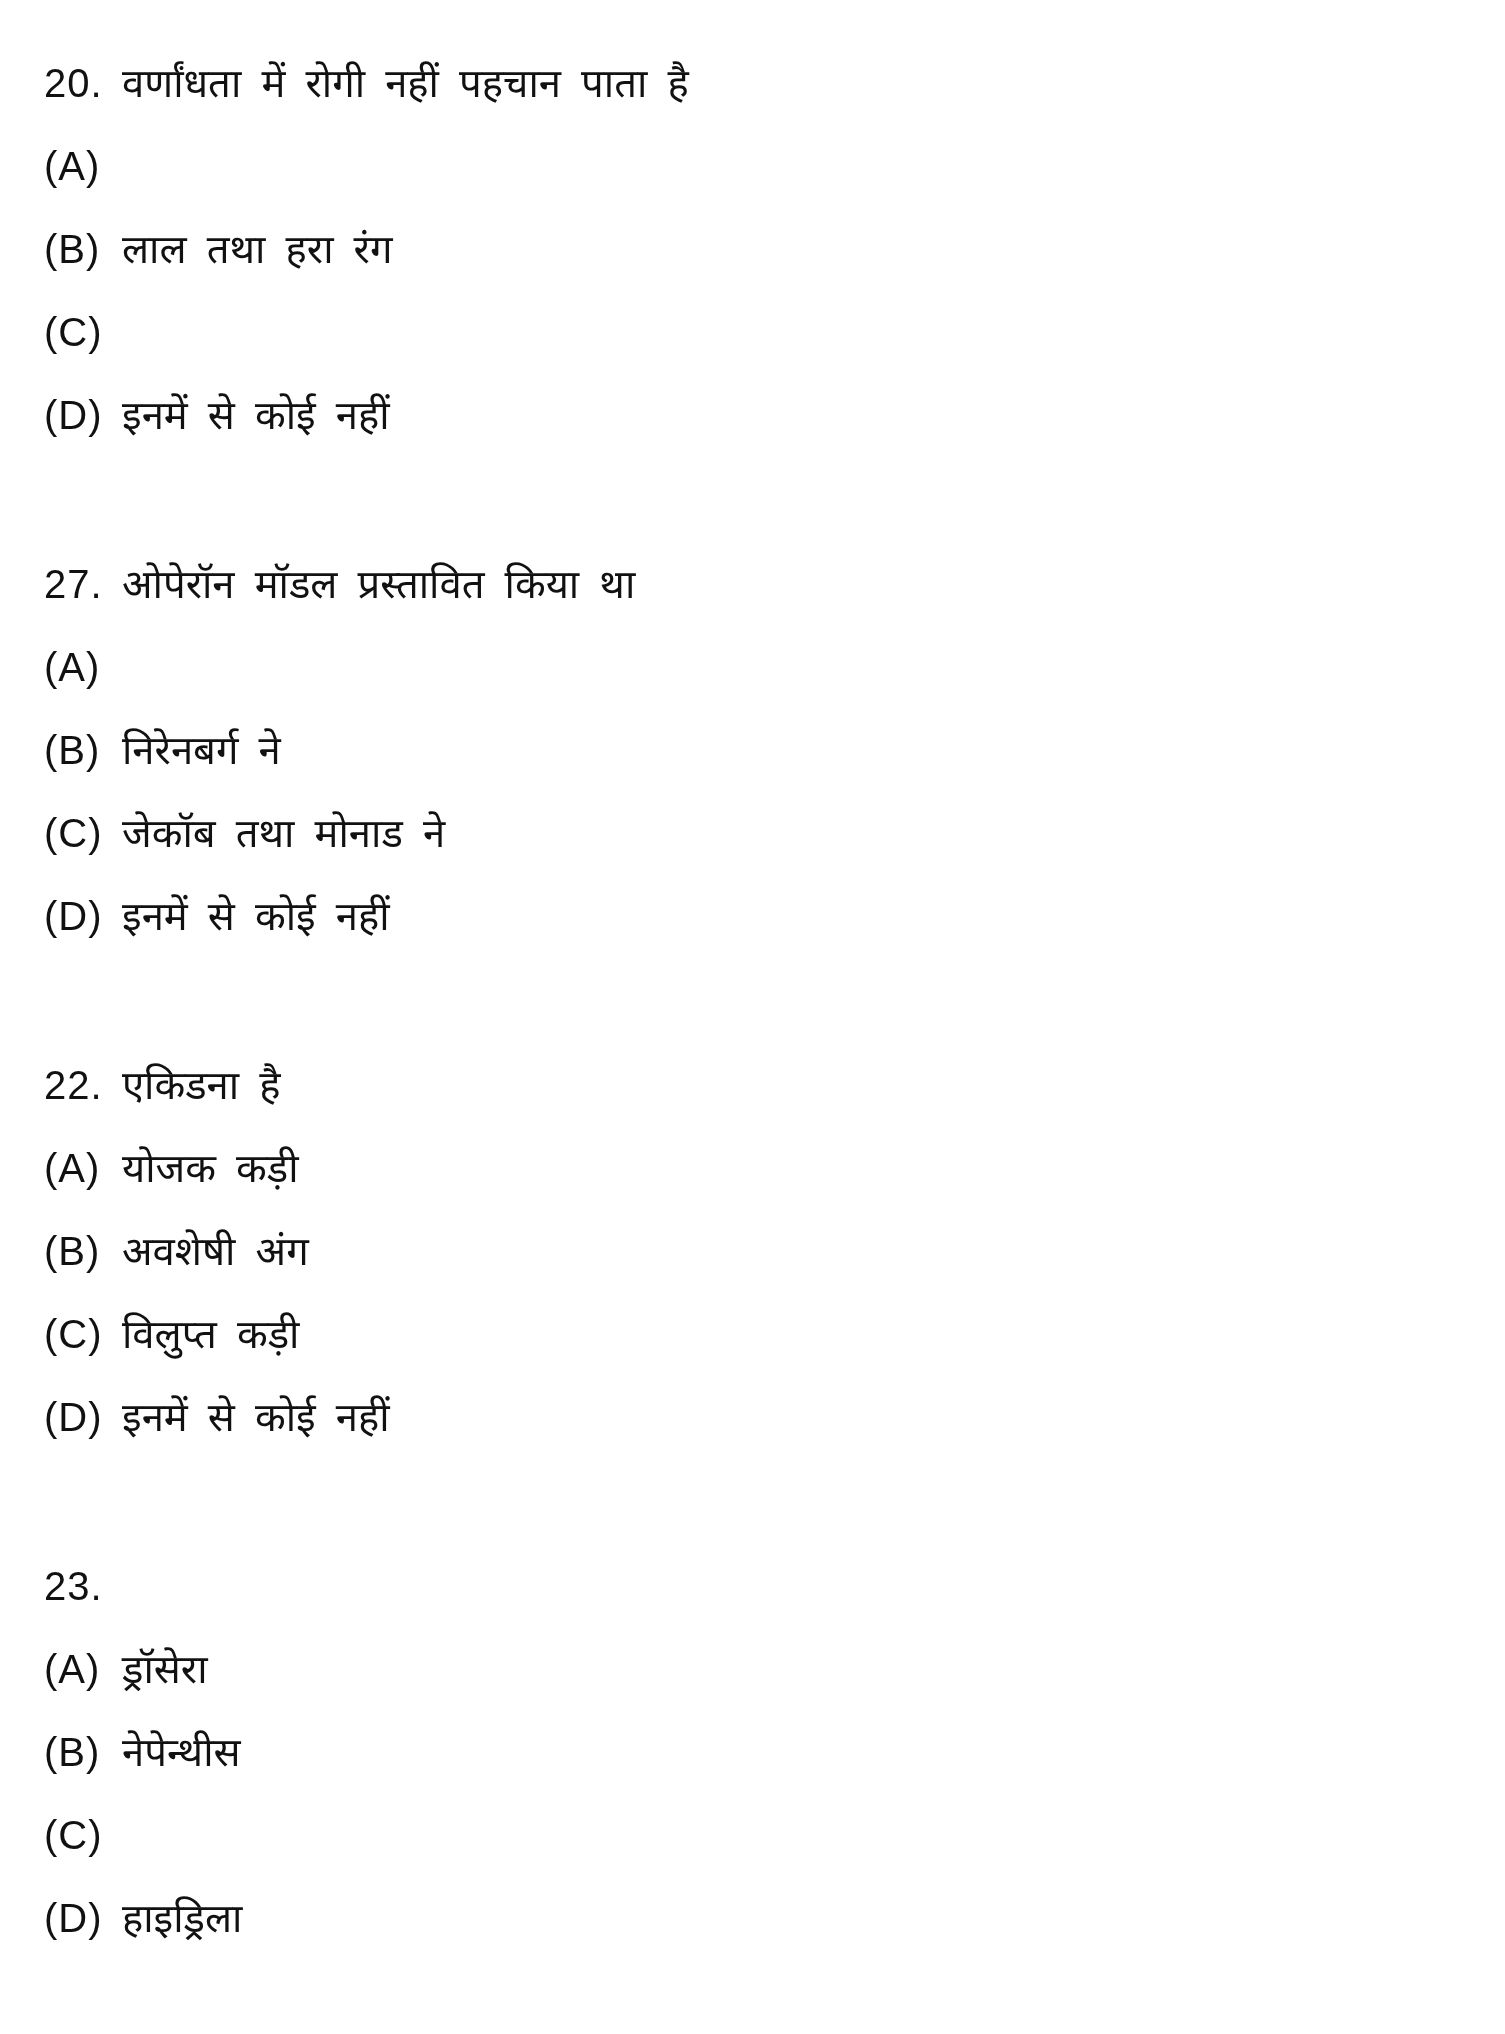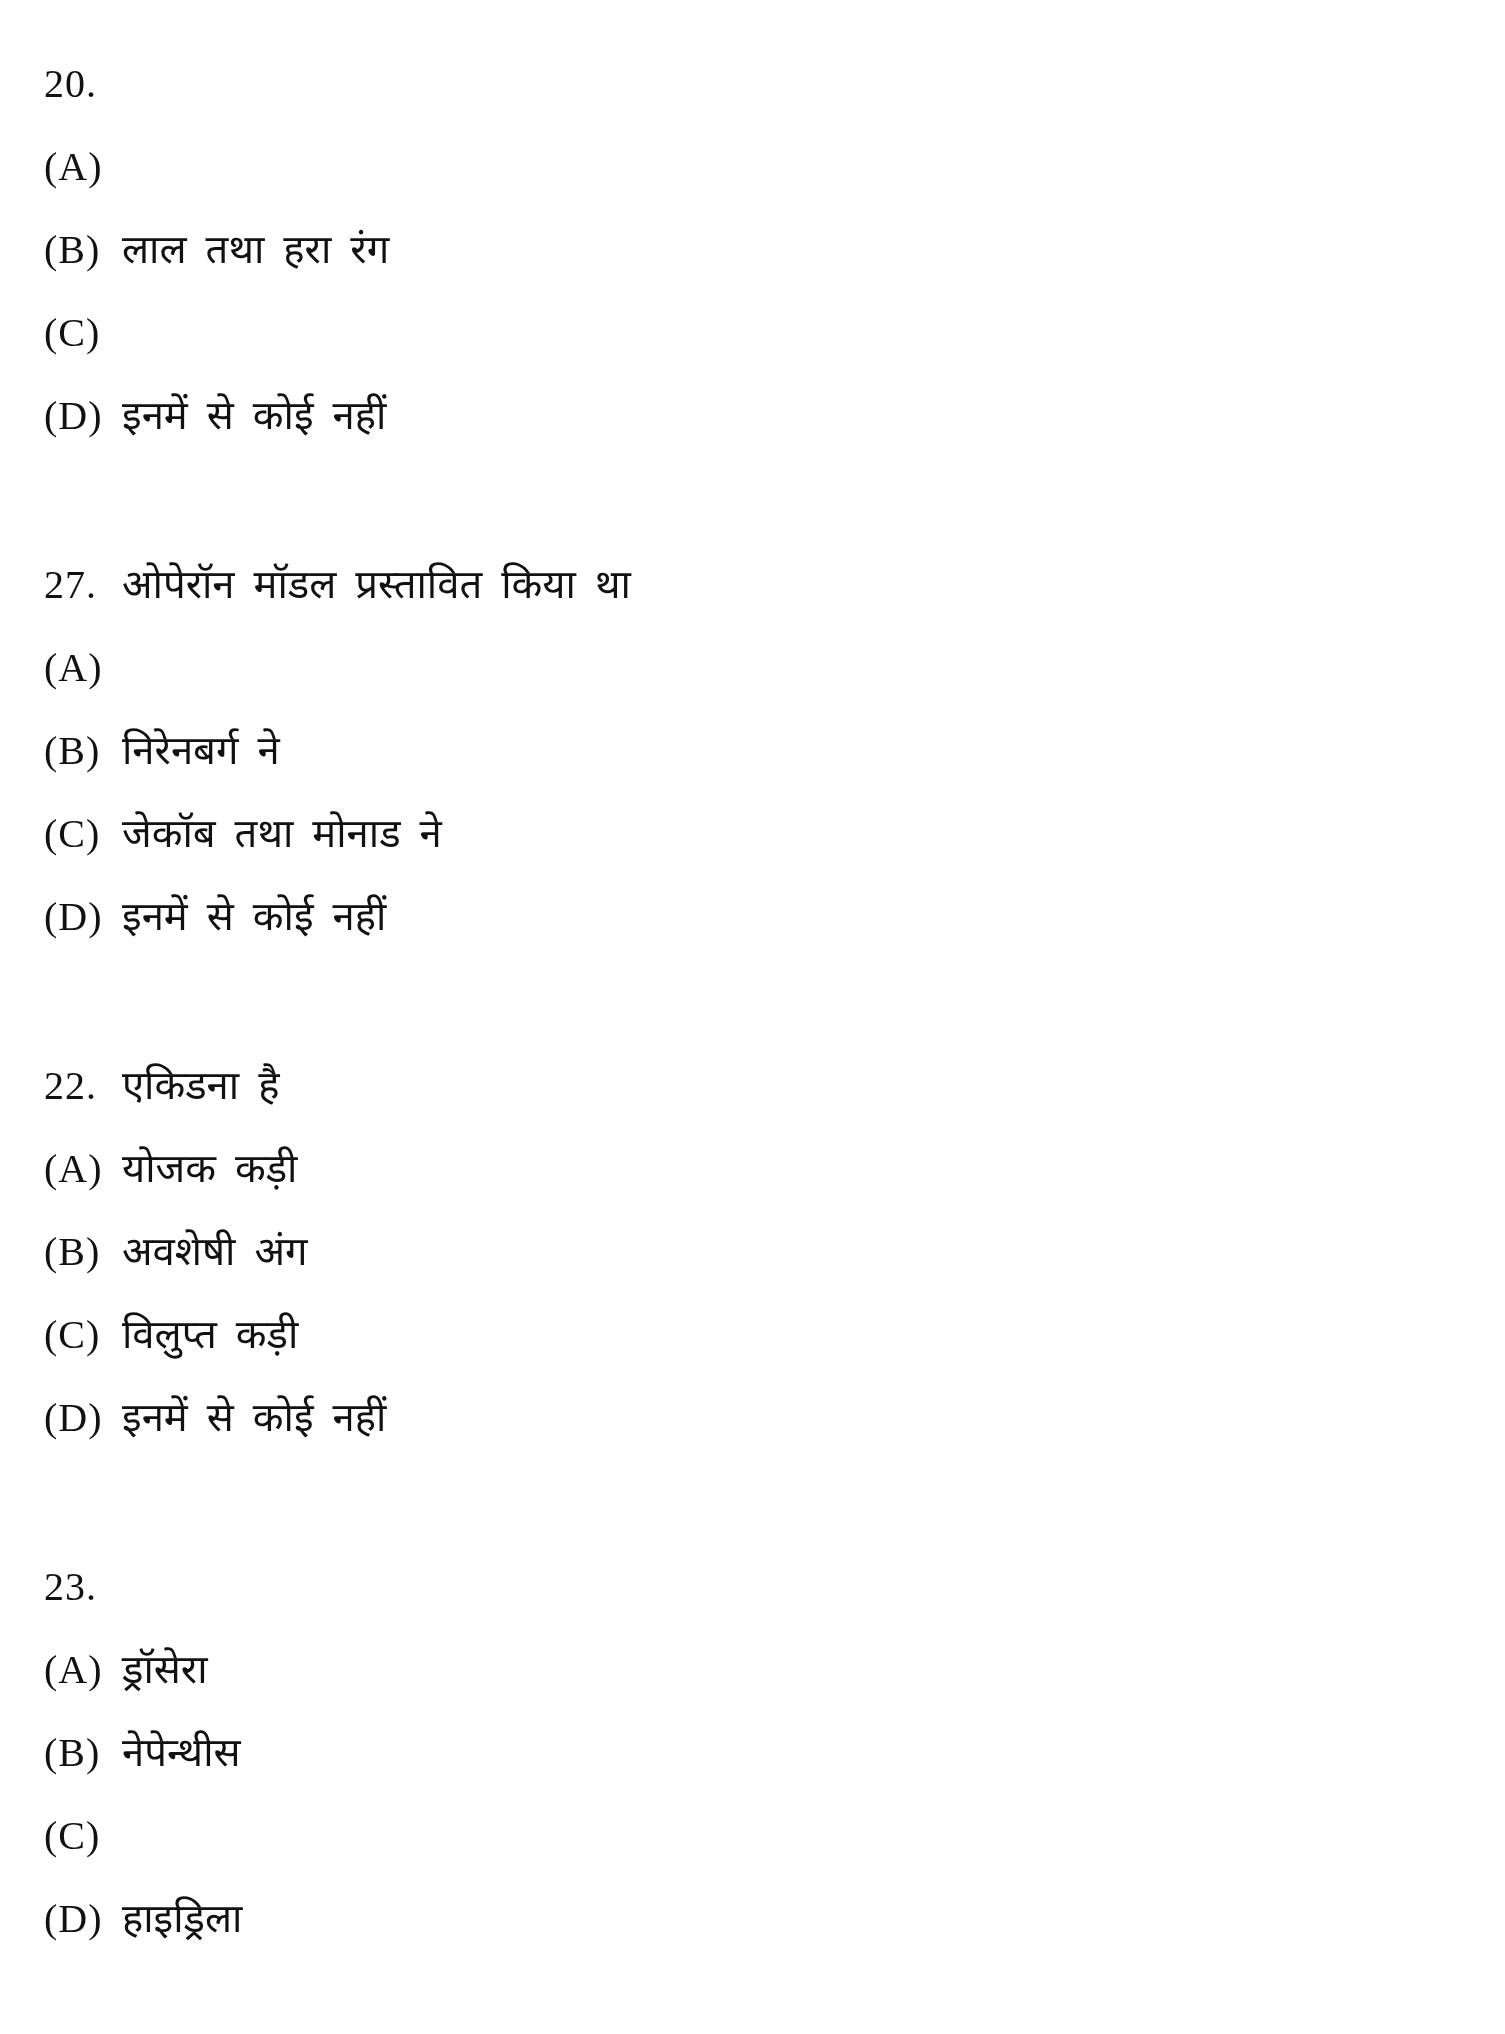--- a/index.html
+++ b/index.html
@@ -7,21 +7,21 @@
     padding: 0;
     background: #ffffff;
   }
   .page {
     position: relative;
     width: 1505px;
     height: 2034px;
     background: #ffffff;
     box-sizing: border-box;
     padding: 42px 30px 8px 44px;
-    font-family: Liberation Serif, serif;
+    font-family: Liberation Sans, sans-serif;
     color: #111111;
     overflow: hidden;
   }
   .qblock {
     margin-bottom: 86px;
   }
   .line {
     display: flex;
     align-items: baseline;
     height: 83px;
@@ -41,20 +41,21 @@
   }
 </style>
 </head>
 <body>
 
 <div class="page">
 
   <section class="qblock">
     <div class="line">
       <span class="q-num">20.</span>
+      <span class="q-text">वर्णांधता में रोगी नहीं पहचान पाता है</span>
     </div>
     <div class="line">
       <span class="opt-label">(A)</span>
     </div>
     <div class="line">
       <span class="opt-label">(B)</span>
       <span class="opt-text">लाल तथा हरा रंग</span>
     </div>
     <div class="line">
       <span class="opt-label">(C)</span>

